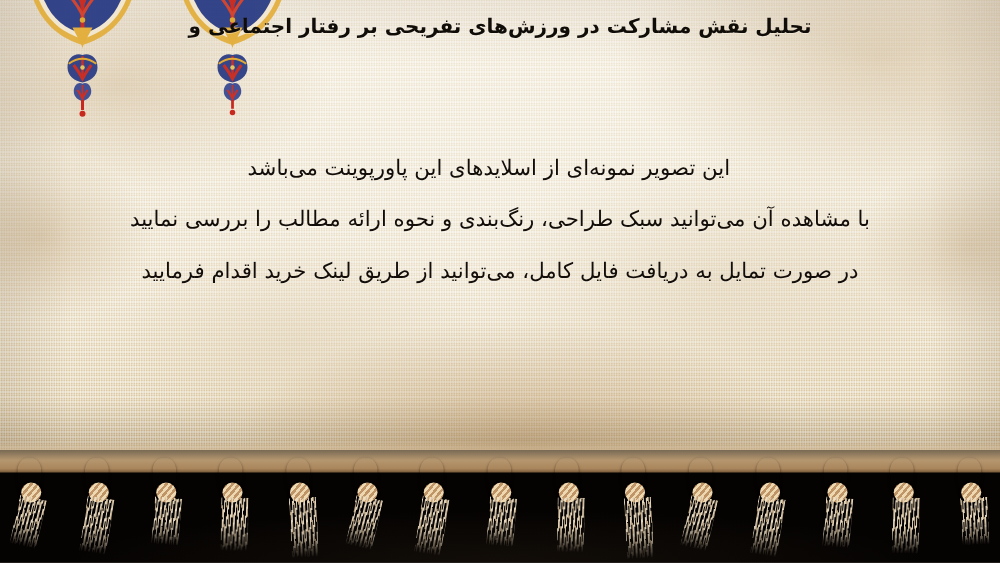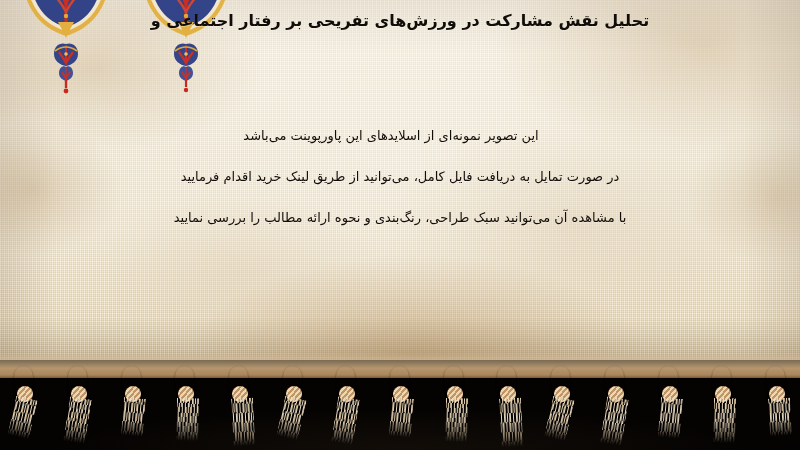--- a/index.html
+++ b/index.html
@@ -194,21 +194,21 @@
   .title-line { white-space: nowrap; }
   .title-line.l2 { padding-right: 20px; }
 
   .body-block {
     position: absolute;
     right: 16px;
     top: 115px;
     width: 768px;
     text-align: center;
     color: #120d09;
-    font-size: 13px;
+    font-size: 17px;
     line-height: 41px;
     text-shadow: 0 1px 0 rgba(255,250,240,.30);
   }
   .body-line { white-space: nowrap; }
   .body-line.b1 { padding-right: 18px; }
   .body-line.b2 { padding-right: 0px; }
   .body-line.b3 { padding-right: 0px; }
 </style>
 </head>
 <body>
@@ -286,22 +286,22 @@
   </div>
 
   <div class="text-layer">
 
     <div class="title-block">
       <div class="title-line l1">تحلیل نقش مشارکت در ورزش‌های تفریحی بر رفتار اجتماعی و</div>
     </div>
 
     <div class="body-block">
       <div class="body-line b1">این تصویر نمونه‌ای از اسلایدهای این پاورپوینت می‌باشد</div>
+      <div class="body-line b2">با مشاهده آن می‌توانید سبک طراحی، رنگ‌بندی و نحوه ارائه مطالب را بررسی نمایید</div>
       <div class="body-line b3">در صورت تمایل به دریافت فایل کامل، می‌توانید از طریق لینک خرید اقدام فرمایید</div>
-      <div class="body-line b2">با مشاهده آن می‌توانید سبک طراحی، رنگ‌بندی و نحوه ارائه مطالب را بررسی نمایید</div>
     </div>
 
   </div>
 
   <div class="dark-band"></div>
   <div class="carpet-edge"></div>
   <div class="fringe-row" id="fringe-row">
       <div class="tassel">
         <div class="knot"></div>
         <div class="knot2"></div>

